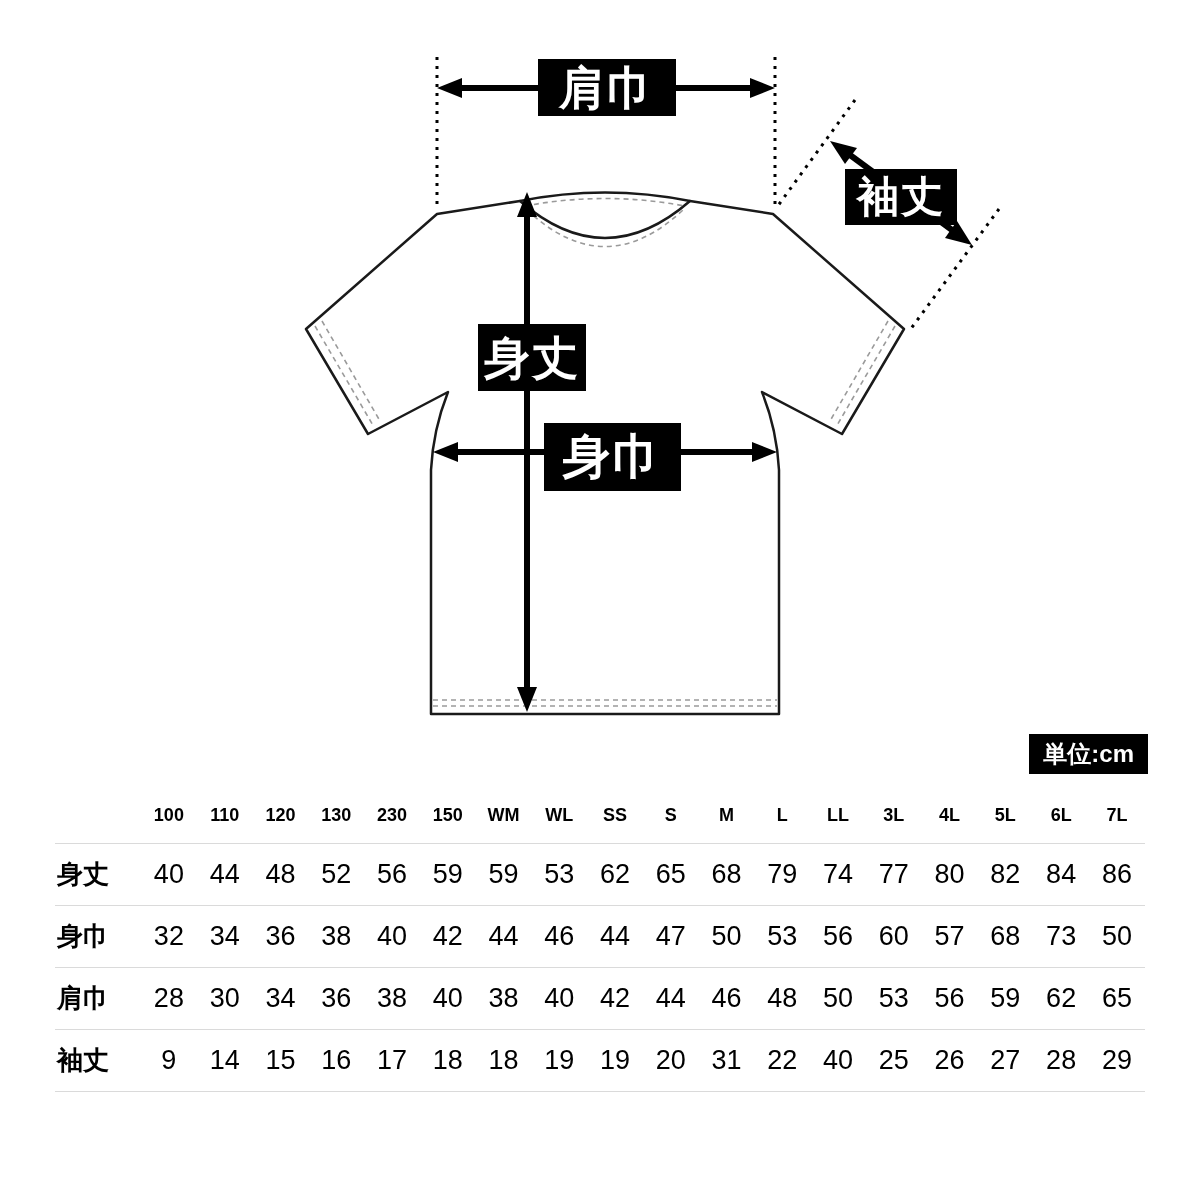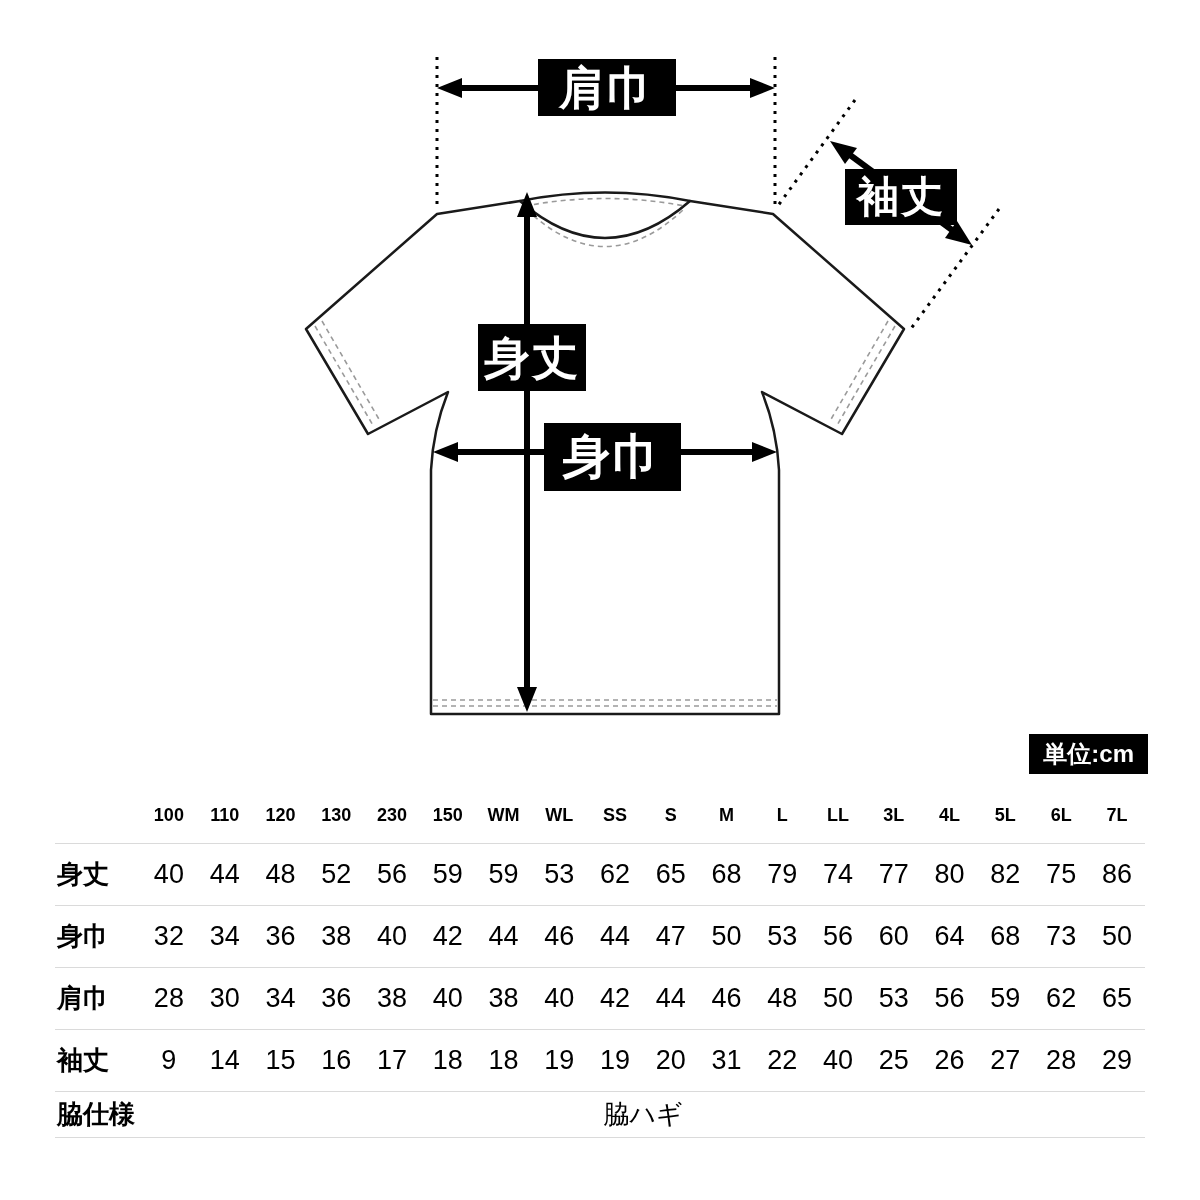--- a/index.html
+++ b/index.html
@@ -125,40 +125,40 @@
           <td>59</td>
           <td>53</td>
           <td>62</td>
           <td>65</td>
           <td>68</td>
           <td>79</td>
           <td>74</td>
           <td>77</td>
           <td>80</td>
           <td>82</td>
-          <td>75</td>
+          <td>84</td>
           <td>86</td>
         </tr>
         <tr>
           <th>身巾</th>
           <td>32</td>
           <td>34</td>
           <td>36</td>
           <td>38</td>
           <td>40</td>
           <td>42</td>
           <td>44</td>
           <td>46</td>
           <td>44</td>
           <td>47</td>
           <td>50</td>
           <td>53</td>
           <td>56</td>
           <td>60</td>
-          <td>64</td>
+          <td>57</td>
           <td>68</td>
           <td>73</td>
           <td>50</td>
         </tr>
         <tr>
           <th>肩巾</th>
           <td>28</td>
           <td>30</td>
           <td>34</td>
           <td>36</td>
@@ -191,19 +191,15 @@
           <td>20</td>
           <td>31</td>
           <td>22</td>
           <td>40</td>
           <td>25</td>
           <td>26</td>
           <td>27</td>
           <td>28</td>
           <td>29</td>
         </tr>
-        <tr class="footer-row">
-          <th>脇仕様</th>
-          <td colspan="18">脇ハギ</td>
-        </tr>
       </tbody>
   </table>
 </div>
 
 </body></html>

